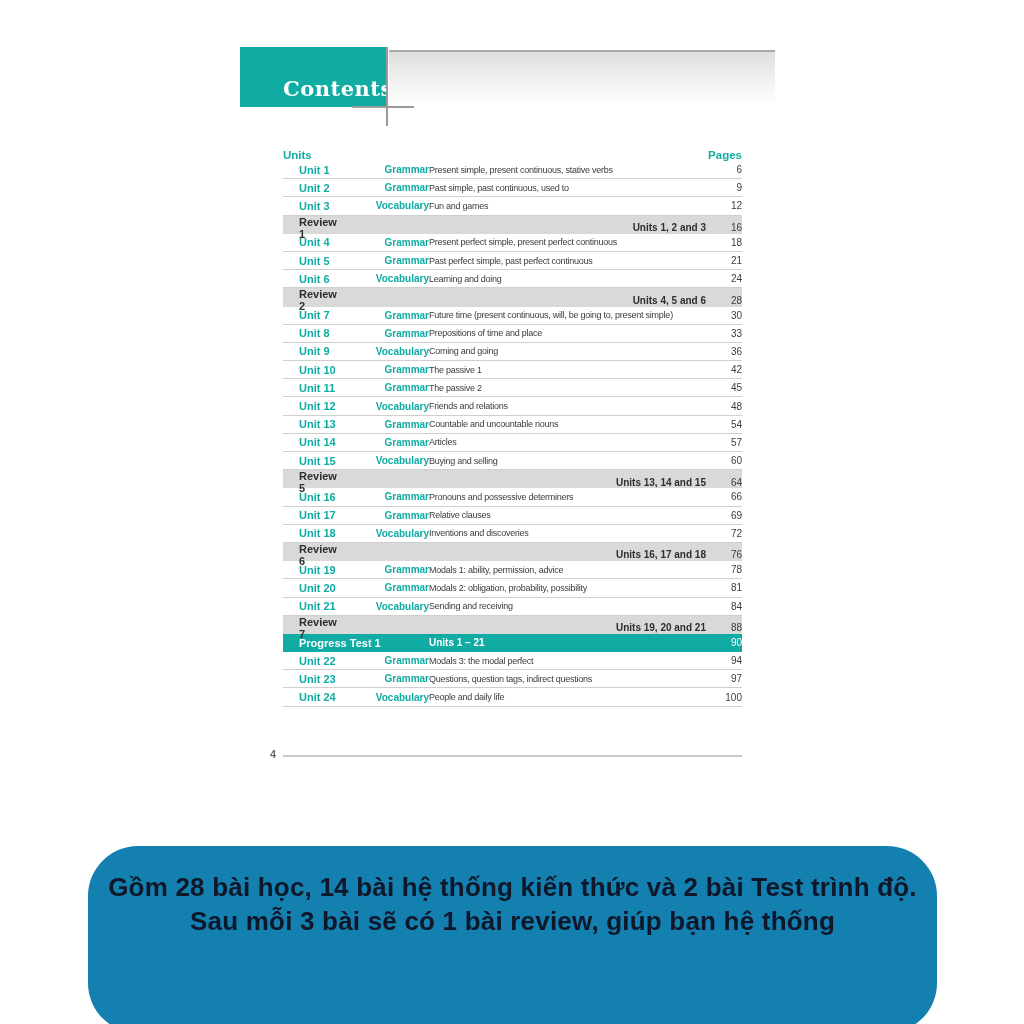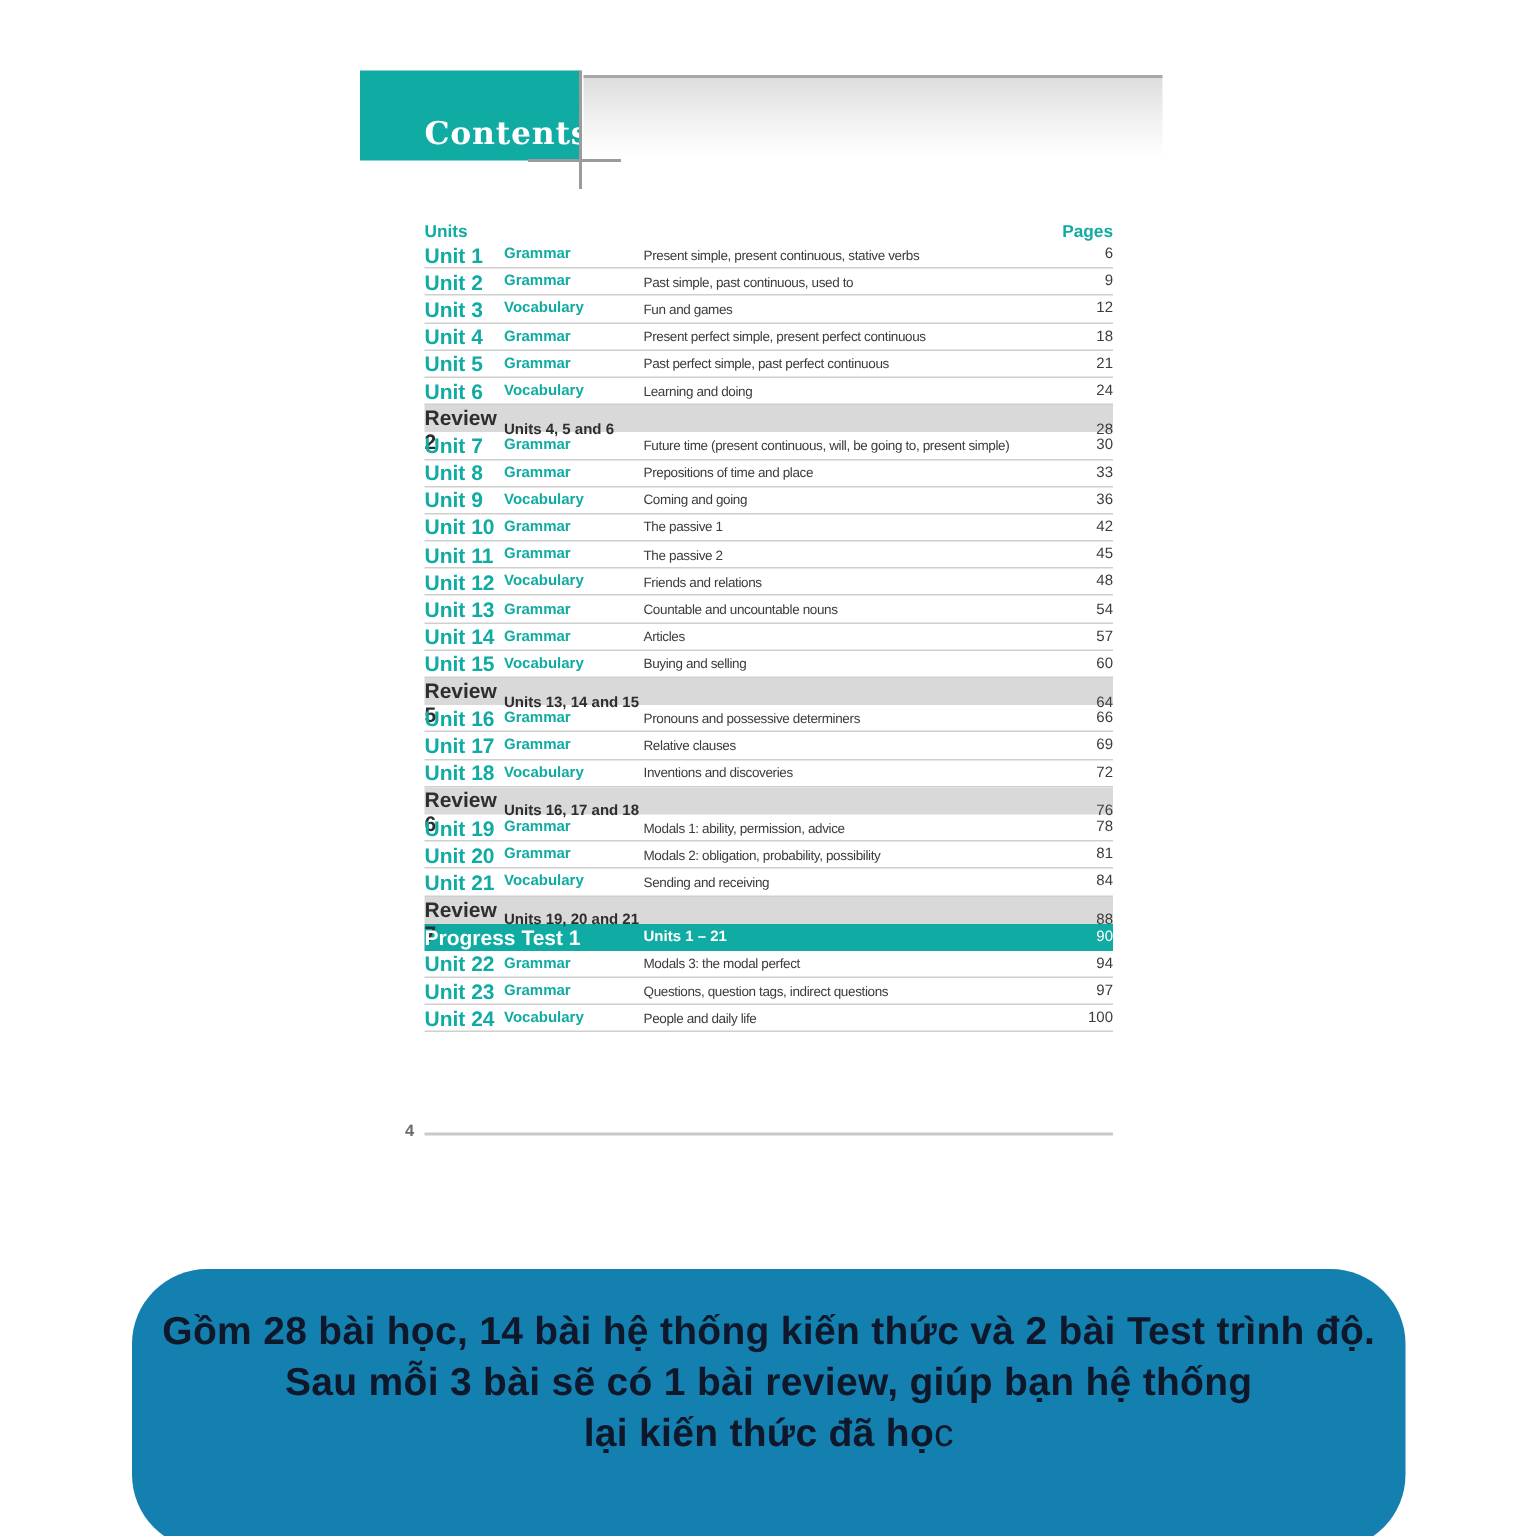--- a/index.html
+++ b/index.html
@@ -19,22 +19,22 @@
   .vline{position:absolute;left:386px;top:47px;width:2px;height:79px;background:#9b9b9b;}
   .hline{position:absolute;left:352px;top:106px;width:62px;height:2px;background:#9b9b9b;}
 
   
   .toc{position:absolute;left:283px;top:137px;width:459px;}
   .toc-head{display:flex;justify-content:space-between;align-items:flex-end;height:24px;
     color:var(--teal);font-weight:bold;font-size:11.5px;}
   .row{display:grid;grid-template-columns:53px 93px 1fr 36px;align-items:center;height:18.2px;
     font-size:9.5px;color:var(--ink);box-sizing:border-box;}
   .row.unit{border-bottom:1px solid var(--line);}
-  .row .c1{font-weight:bold;color:var(--teal);font-size:14px;}
-  .row .c2{font-weight:bold;color:var(--teal);font-size:10px;}
+  .row .c1{font-weight:bold;color:var(--teal);font-size:11px;margin-left:16px;}
+  .row .c2{font-weight:bold;color:var(--teal);font-size:10px;text-align:right;}
   .row .c3{font-size:9px;letter-spacing:-0.25px;white-space:nowrap;}
   .row .c4{grid-column:4;text-align:right;font-size:10px;}
   .row.review{background:var(--review-bg);}
   .row.review .c1{color:#2e2e2e;font-weight:bold;}
   .row.review .c2{grid-column:2/4;color:#2e2e2e;font-weight:bold;}
   .row.test{background:var(--teal);}
   .row.test .c1{grid-column:1/3;color:#fff;font-weight:bold;}
   .row.test .c3{color:#fff;font-weight:bold;font-size:10px;letter-spacing:0;}
   .row.test .c4{color:#fff;}
 
@@ -75,20 +75,26 @@
     <span class="c2">Grammar</span>
     <span class="c3">Past simple, past continuous, used to</span>
     <span class="c4">9</span>
   </div>
       <div class="row unit">
     <span class="c1">Unit 3</span>
     <span class="c2">Vocabulary</span>
     <span class="c3">Fun and games</span>
     <span class="c4">12</span>
   </div>
+      <div class="row review">
+    <span class="c1">Review 1</span>
+    <span class="c2">Units 1, 2 and 3</span>
+
+    <span class="c4">16</span>
+  </div>
       <div class="row unit">
     <span class="c1">Unit 4</span>
     <span class="c2">Grammar</span>
     <span class="c3">Present perfect simple, present perfect continuous</span>
     <span class="c4">18</span>
   </div>
       <div class="row unit">
     <span class="c1">Unit 5</span>
     <span class="c2">Grammar</span>
     <span class="c3">Past perfect simple, past perfect continuous</span>
@@ -242,16 +248,13 @@
 </div>
 
 <div class="footer-line"></div>
 <div class="folio">4</div>
 
 <div class="callout">
   <div>
       <div class="callout-line">Gồm 28 bài học, 14 bài hệ thống kiến thức và 2 bài Test trình độ.</div>
       <div class="callout-line">Sau mỗi 3 bài sẽ có 1 bài review, giúp bạn hệ thống</div>
     </div>
-  <div class="callout-line">
-    <span>lại kiến thức đã họ</span><span class="callout-suffix">c</span>
-  </div>
 </div>
 
 </body></html>

